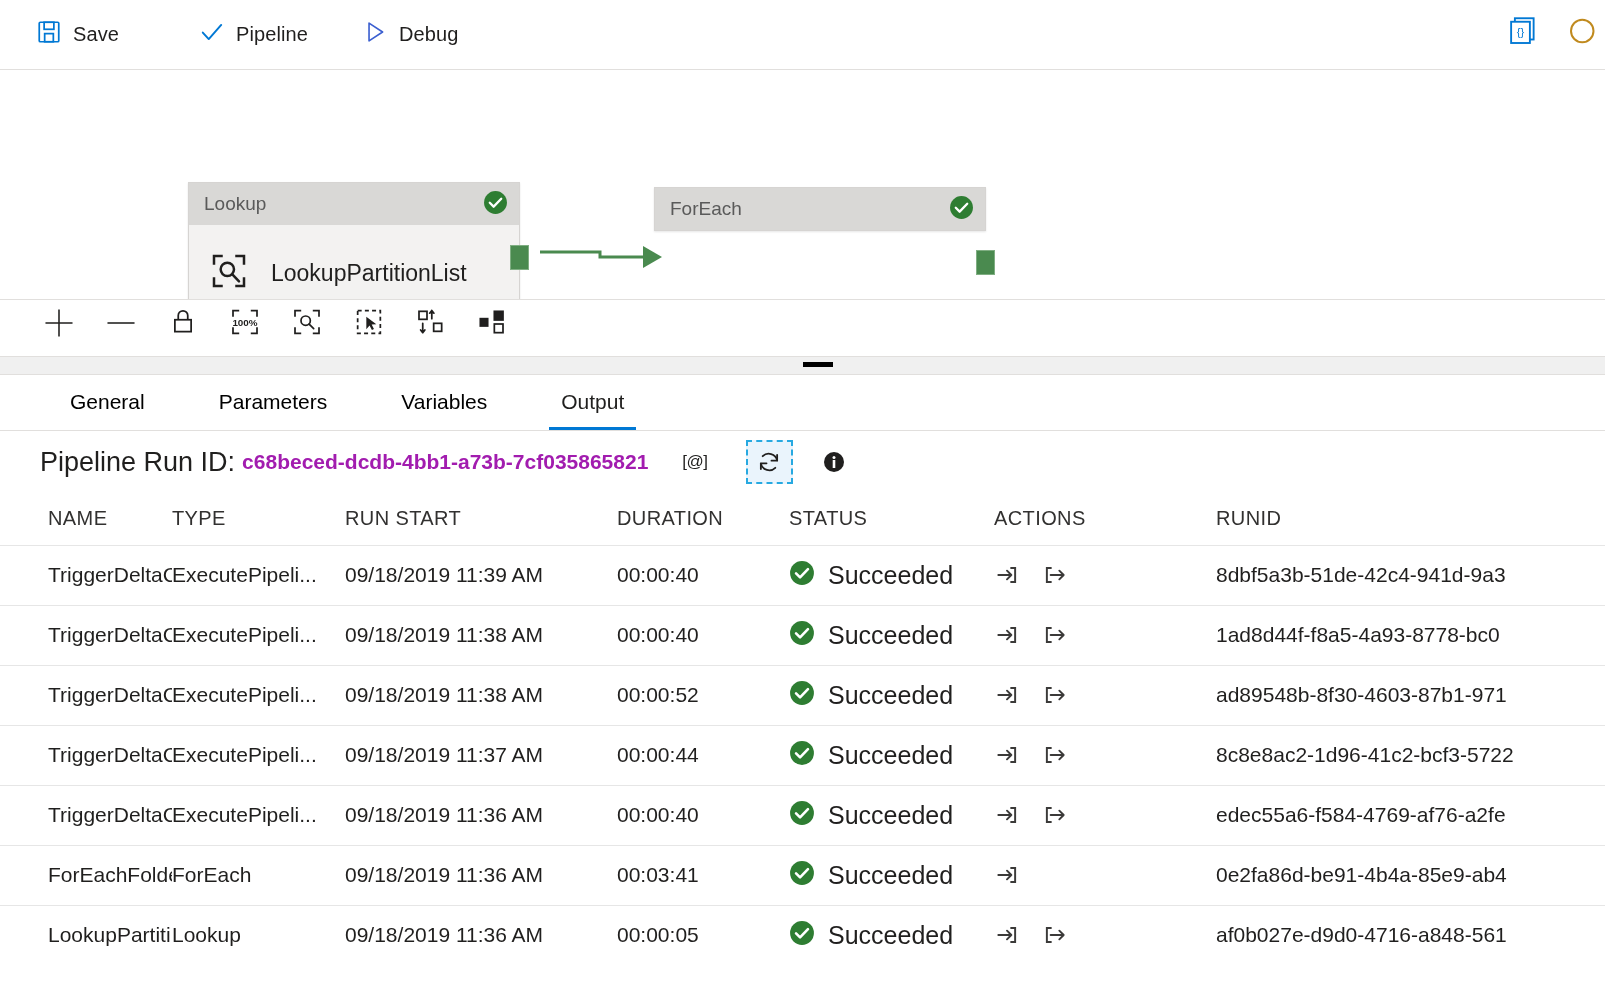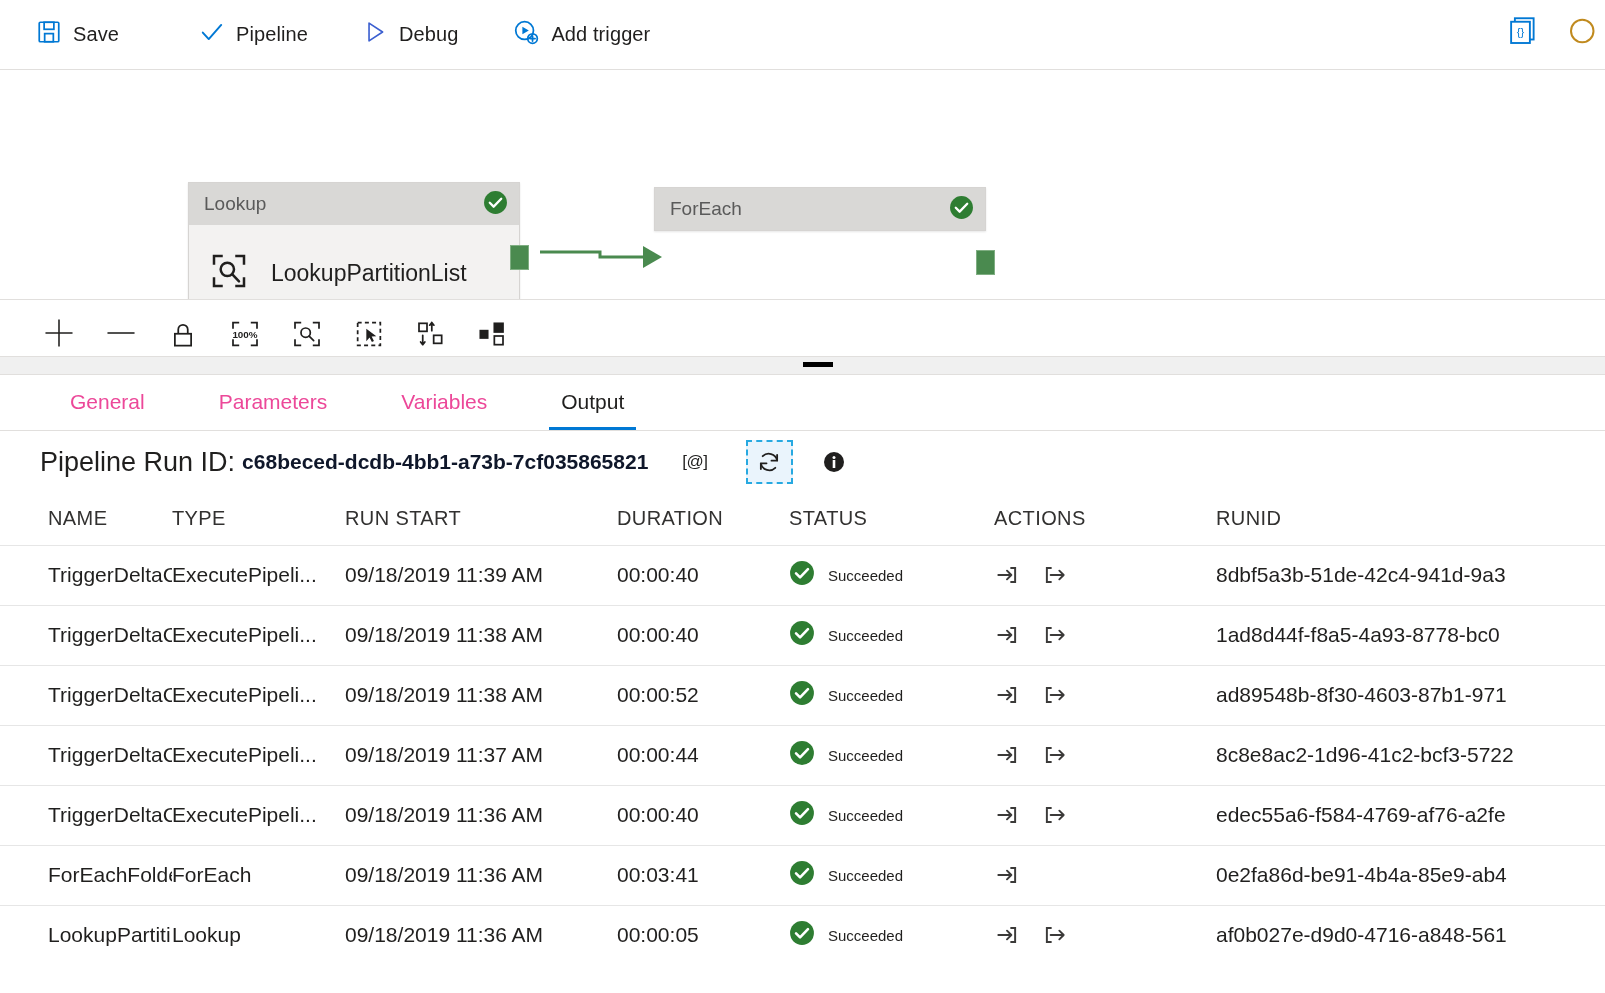--- a/index.html
+++ b/index.html
@@ -106,21 +106,21 @@
     height: 57px;
     display: flex;
     align-items: center;
     gap: 12px;
     padding-left: 34px;
     border-bottom: 1px solid #e1dfdd;
     background: #ffffff;
   }
   .canvas-ctrl {
     width: 50px; height: 44px;
-    display: flex; align-items: flex-end; justify-content: center;
+    display: flex; align-items: flex-start; justify-content: center;
     cursor: pointer;
   }
 
   
   #splitter {
     height: 18px;
     background: #f0f0f0;
     border-bottom: 1px solid #e1dfdd;
     display: flex;
     align-items: center;
@@ -144,21 +144,21 @@
     padding-left: 48px;
     border-bottom: 1px solid #e1dfdd;
     background: #ffffff;
   }
   .tab {
     height: 56px;
     display: flex;
     align-items: center;
     padding: 0 22px;
     font-size: 21px;
-    color: #ec4899;
+    color: #000000;
     cursor: pointer;
     position: relative;
     margin-right: 30px;
   }
   .tab.active { color: #201f1e; }
   .tab.active::after {
     content: "";
     position: absolute;
     left: 10px; right: 10px; bottom: 0;
     height: 3px;
@@ -168,21 +168,21 @@
   
   #runid-row {
     height: 62px;
     display: flex;
     align-items: center;
     padding-left: 40px;
     gap: 0;
     background: #ffffff;
   }
   #runid-label { font-size: 27px; color: #201f1e; }
-  #runid-value { font-size: 21px; font-weight: bold; color: #0f172a; margin-left: 7px; }
+  #runid-value { font-size: 21px; font-weight: bold; color: #a21caf; margin-left: 7px; }
   #at-icon {
     margin-left: 34px;
     font-size: 17px;
     color: #201f1e;
     letter-spacing: -.5px;
   }
   #refresh-btn {
     margin-left: 38px;
     width: 47px; height: 44px;
     display: flex; align-items: center; justify-content: center;
@@ -225,21 +225,21 @@
   }
   .col-name   { width: 172px; padding-left: 48px !important; }
   .col-type   { width: 173px; }
   .col-start  { width: 272px; }
   .col-dur    { width: 172px; }
   .col-status { width: 205px; }
   .col-act    { width: 222px; }
   .col-runid  { width: 391px; }
   th.col-name { padding-left: 48px !important; }
   .status-cell { display: flex; align-items: center; gap: 13px; }
-  .status-text { font-size: 15px; text-align: center; }
+  .status-text { font-size: 25px; text-align: center; }
   .actions-cell { display: flex; align-items: center; gap: 22px; }
   .act-icon { cursor: pointer; width: 26px; height: 26px; display: flex; align-items: center; justify-content: center; }
 </style>
 </head>
 <body>
 
 <div id="command-bar">
 
   <div class="cmd-btn">
     <span>
@@ -272,31 +272,20 @@
     <span>
       <svg width="26" height="26" viewBox="0 0 24 24" fill="none" stroke="#3b5fd0" stroke-width="1.5">
         <path d="M6.5 3.8 L19 12 L6.5 20.2 Z" stroke-linejoin="round"></path>
       </svg>
     </span>
     <span class="cmd-label">Debug</span>
   </div>
 
   <div class="cmd-gap"></div>
 
-  <div class="cmd-btn">
-    <span>
-      <svg width="28" height="28" viewBox="0 0 24 24" fill="none" stroke="#0078d4" stroke-width="1.5">
-        <circle cx="10.8" cy="10.8" r="7.6"></circle>
-        <path d="M8.9 7.6 L14.4 10.8 L8.9 14 Z" fill="#0078d4" stroke="none"></path>
-        <circle cx="17.6" cy="17.6" r="4.1"></circle>
-        <path d="M17.6 15.4 L17.6 19.8 M15.4 17.6 L19.8 17.6" stroke-linecap="round"></path>
-      </svg>
-    </span>
-    <span class="cmd-label">Add trigger</span>
-  </div>
 
   <div id="command-bar-right">
     <div class="icon-only-btn">
       <svg width="30" height="30" viewBox="0 0 24 24" fill="none" stroke="#0078d4" stroke-width="1.5">
         <rect x="5.5" y="1.8" width="15" height="17"></rect>
         <rect x="2.5" y="4.6" width="15" height="17" fill="#ffffff"></rect>
         <text x="10" y="16" font-size="9" fill="#0078d4" stroke="none" font-family="Liberation Sans, sans-serif" text-anchor="middle">{}</text>
       </svg>
     </div>
     <div class="icon-only-btn">

